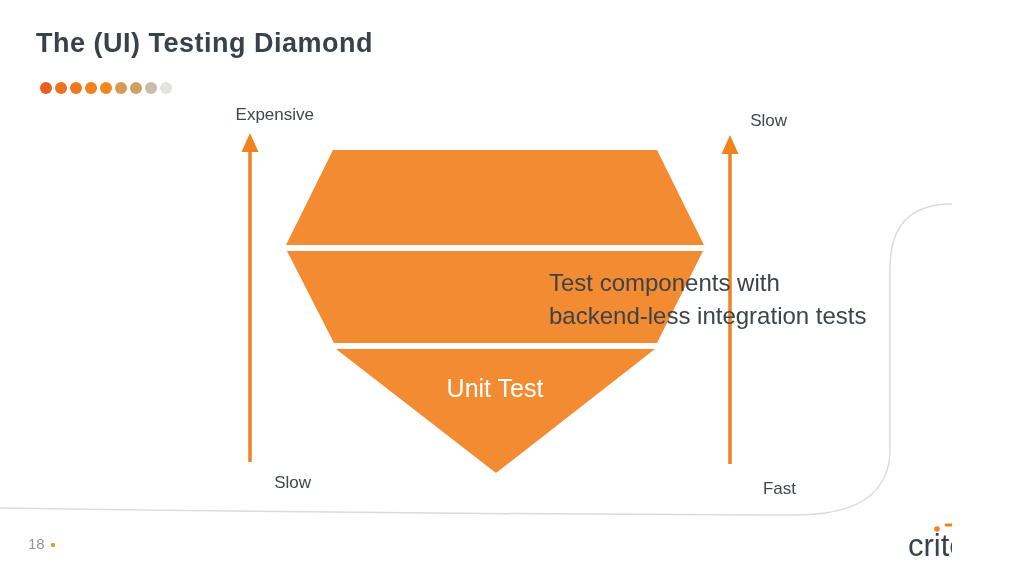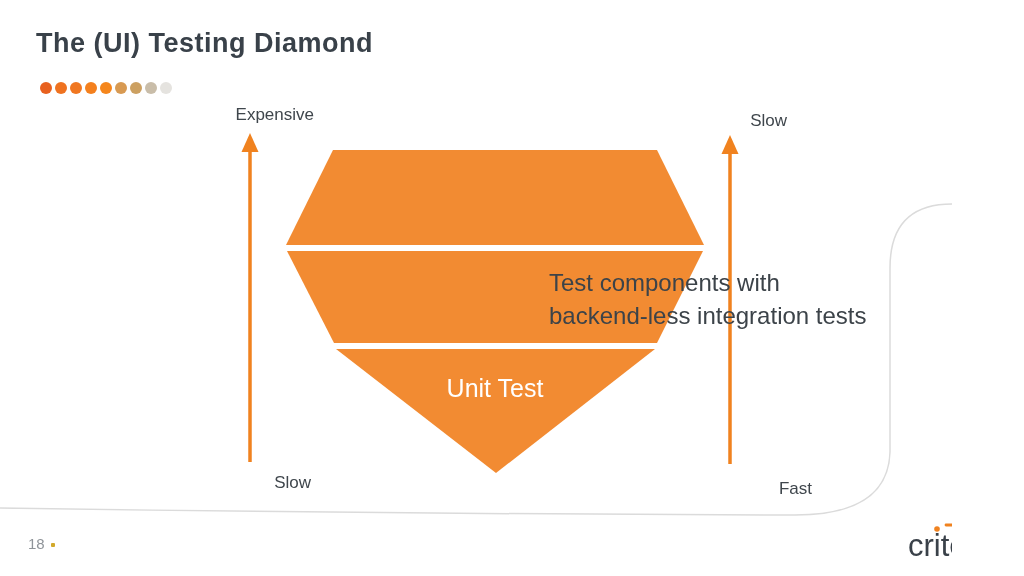--- a/index.html
+++ b/index.html
@@ -14,21 +14,21 @@
   }
   .dots-row{position:absolute;left:40px;top:82px;display:flex;gap:3px;}
   .dot{width:12px;height:12px;border-radius:50%;}
   .axis-label{
     position:absolute;width:110px;text-align:right;font-size:17px;
     color:#3F464C;white-space:nowrap;
   }
   .axis-label.expensive{left:204px;top:105px;}
   .axis-label.slow{left:677px;top:111px;}
   .axis-label.cheap{left:201px;top:473px;}
-  .axis-label.fast{left:702px;top:479px;}
+  .axis-label.fast{left:686px;top:479px;}
   .diamond-label{
     position:absolute;left:290px;width:400px;text-align:center;color:#ffffff;
     font-size:25px;line-height:32px;white-space:pre-line;
   }
   .diamond-label.l0{top:188px;}
   .diamond-label.l1{top:266px;}
   .diamond-label.l2{top:372px;left:292px;width:406px;}
   .desc{
     position:absolute;left:549px;width:430px;font-size:24px;line-height:33px;
     color:#3C4349;white-space:pre-line;

